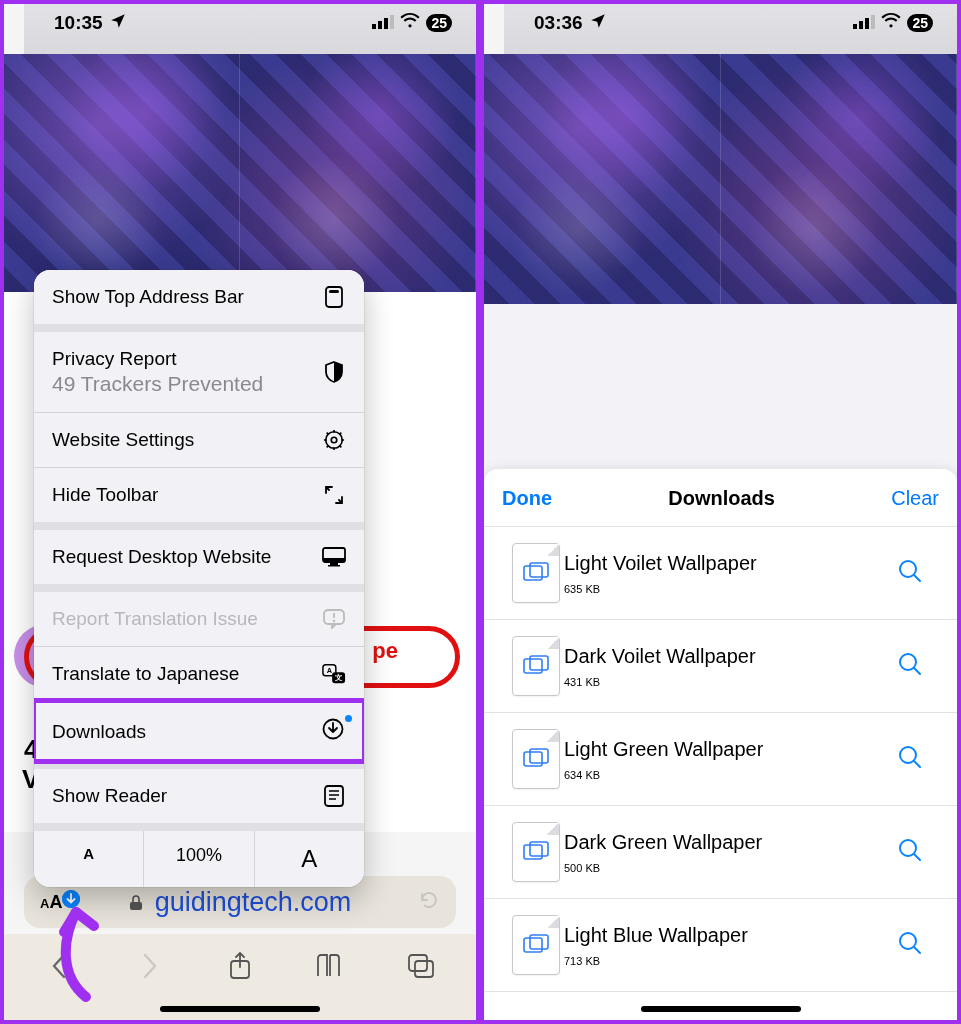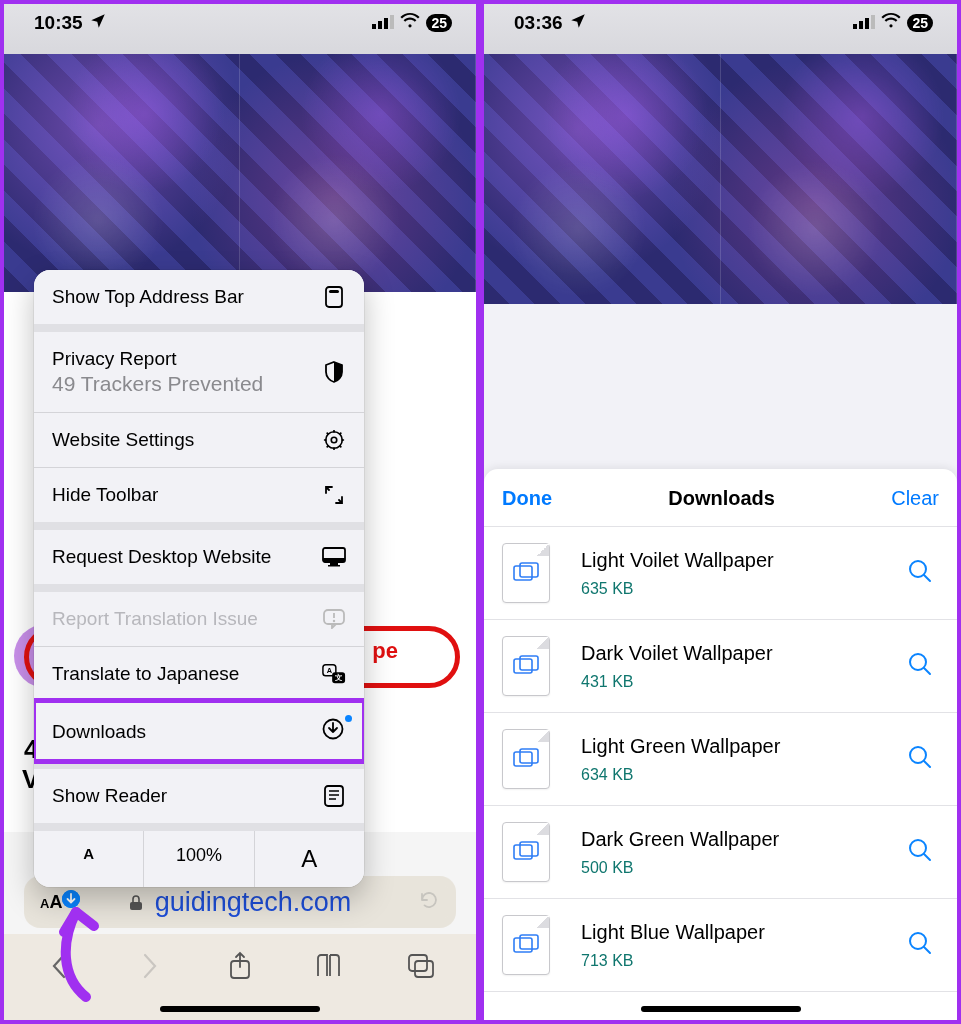--- a/index.html
+++ b/index.html
@@ -25,20 +25,21 @@
     position: relative;
     height: 50px;
     display: flex;
     align-items: center;
     justify-content: space-between;
     padding: 0 24px 12px 30px;
     background: linear-gradient(#e2e2e6, #d8d8dd);
     font-weight: 600;
     font-size: 19px;
     z-index: 50;
+    margin-left: 20px;
   }
   .status-left { display: flex; align-items: center; gap: 6px; }
   .status-right { display: flex; align-items: center; gap: 6px; }
   .battery-pill {
     background: #000; color: #fff; border-radius: 9px;
     font-size: 14px; font-weight: 700; padding: 1px 5px;
     display: inline-flex; align-items: center;
   }
 
   
@@ -198,40 +199,40 @@
     padding: 18px 18px 16px;
   }
   .sheet-header .title { font-weight: 700; font-size: 20px; }
   .sheet-header .done, .sheet-header .clear {
     color: #007aff; font-size: 20px;
   }
   .sheet-header .done { font-weight: 700; }
 
   .dl-list { border-top: 1px solid #e2e2e6; }
   .dl-row {
-    display: flex; align-items: center; gap: 31px;
-    padding: 16px 18px;
+    display: flex; align-items: center; gap: 4px;
+    padding: 16px 28px;
     border-bottom: 1px solid #e2e2e6;
   }
   .dl-thumb {
     width: 48px; height: 60px;
     border: 1px solid #c8c8cc; border-radius: 4px;
     background: #fff;
     display: flex; align-items: center; justify-content: center;
     position: relative;
     box-shadow: 0 1px 2px rgba(0,0,0,.06);
   }
   .dl-thumb::before {
     content: "";
     position: absolute; top: 0; right: 0;
     width: 12px; height: 12px;
     background: linear-gradient(135deg, #fff 50%, #dcdce0 50%);
   }
   .dl-name { font-size: 20px; color: #000; }
-  .dl-size { font-size: 16px; color: #0f766e; margin-top: 8px; }
+  .dl-size { font-size: 11px; color: #000000; margin-top: 8px; }
   .dl-text { flex: 1; min-width: 0; }
   .dl-search { color: #007aff; padding-right: 6px; }
 
 </style>
 </head>
 <body>
 
 <div class="phone left">
   <div class="status-bar">
     <div class="status-left">

